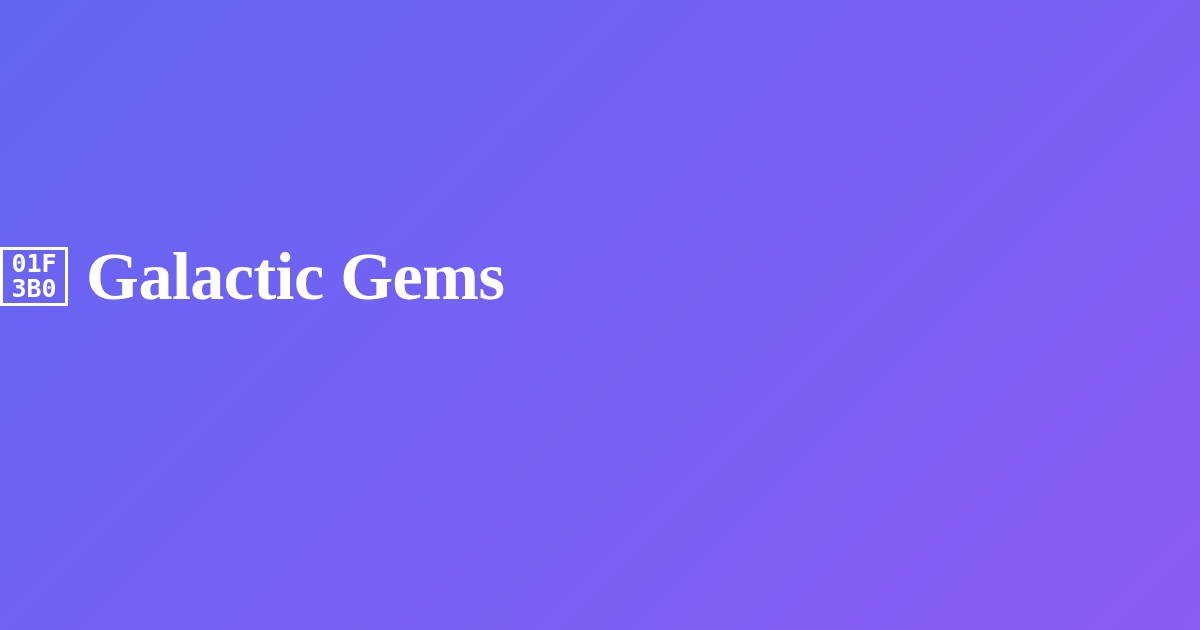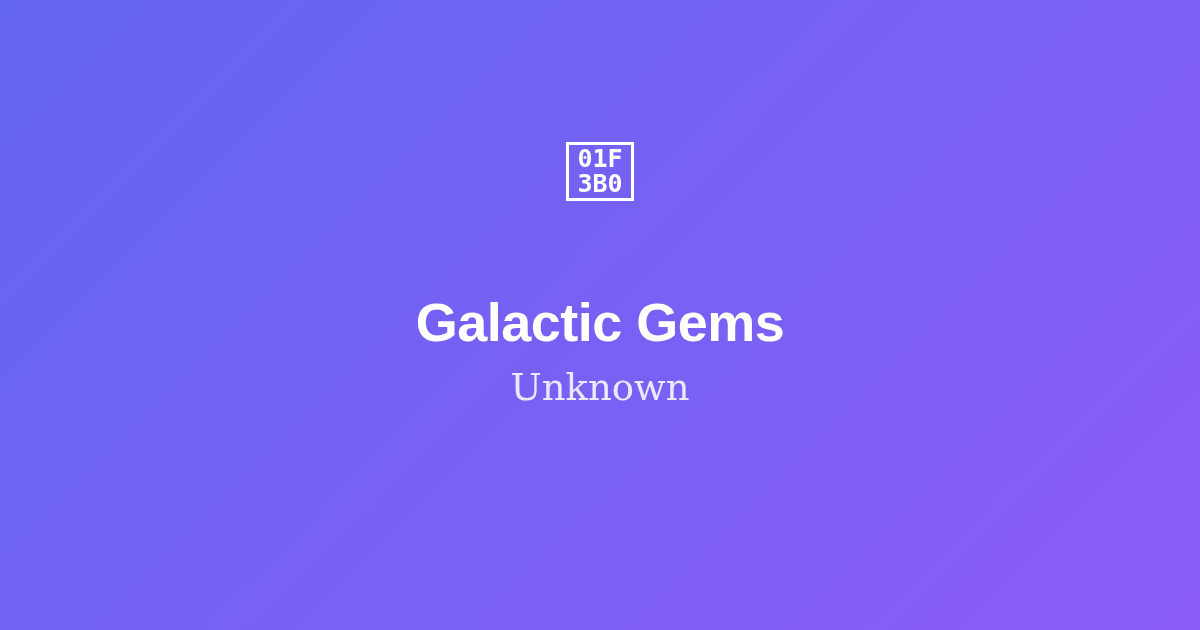--- a/index.html
+++ b/index.html
@@ -27,24 +27,24 @@
   }
 
   
   .title-row {
     position: absolute;
     left: 0;
     right: 0;
     top: 224px;
     height: 104px;
     display: flex;
-    flex-direction: column;
+    flex-direction: row;
     align-items: center;
-    justify-content: center;
-    gap: 33px;
+    justify-content: flex-start;
+    gap: 18px;
   }
 
   
   .tofu-glyph {
     box-sizing: border-box;
     width: 68px;
     height: 59px;
     border: 3px solid #ffffff;
     display: flex;
     flex-direction: column;
@@ -59,23 +59,23 @@
     font-family: "DejaVu Sans Mono", "Liberation Mono", monospace;
     font-weight: 700;
     font-size: 25px;
     line-height: 25px;
     letter-spacing: 0px;
     color: #ffffff;
     white-space: pre;
   }
 
   .game-title {
-    font-family: Liberation Sans, sans-serif;
+    font-family: Liberation Serif, serif;
     font-weight: 700;
-    font-size: 54px;
+    font-size: 68px;
     line-height: 104px;
     color: #ffffff;
     white-space: nowrap;
     letter-spacing: -0.5px;
   }
 
   
   .game-subtitle {
     position: absolute;
     left: 0;
@@ -114,16 +114,15 @@
 
     <div class="tofu-glyph">
       <span class="tofu-row">01F</span>
       <span class="tofu-row">3B0</span>
     </div>
 
     <h1 class="game-title">Galactic Gems</h1>
 
   </div>
 
-  <div class="game-subtitle">Unknown</div>
 
 
 </div>
 
 </body></html>

